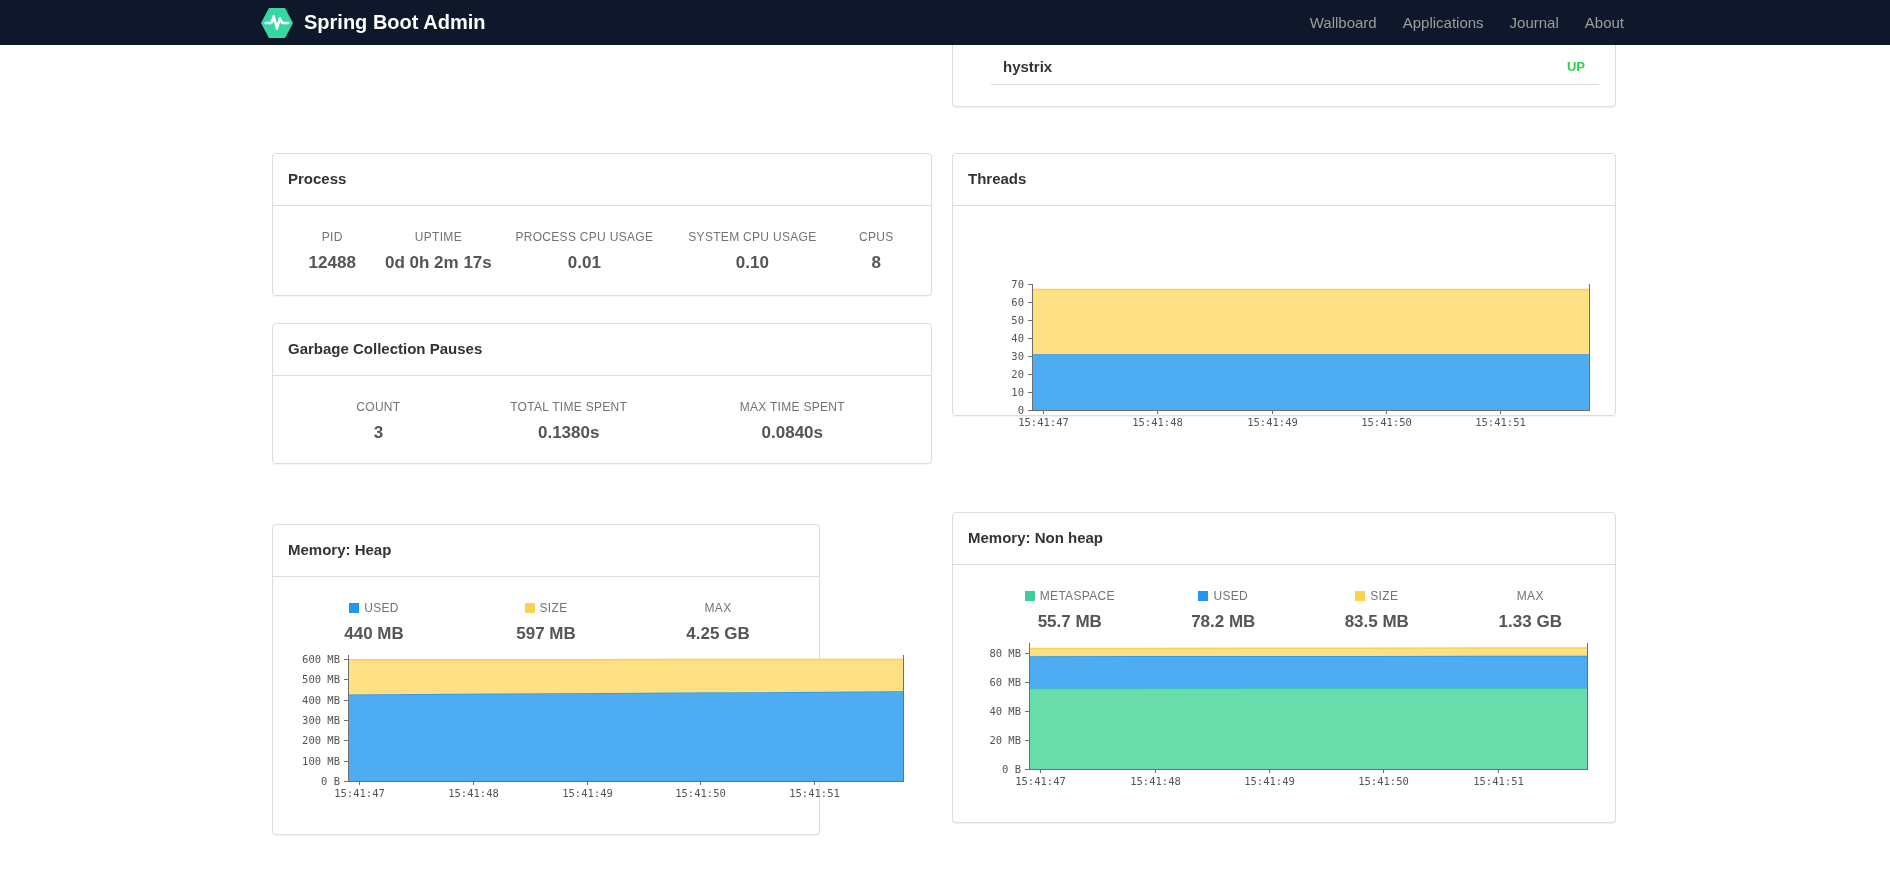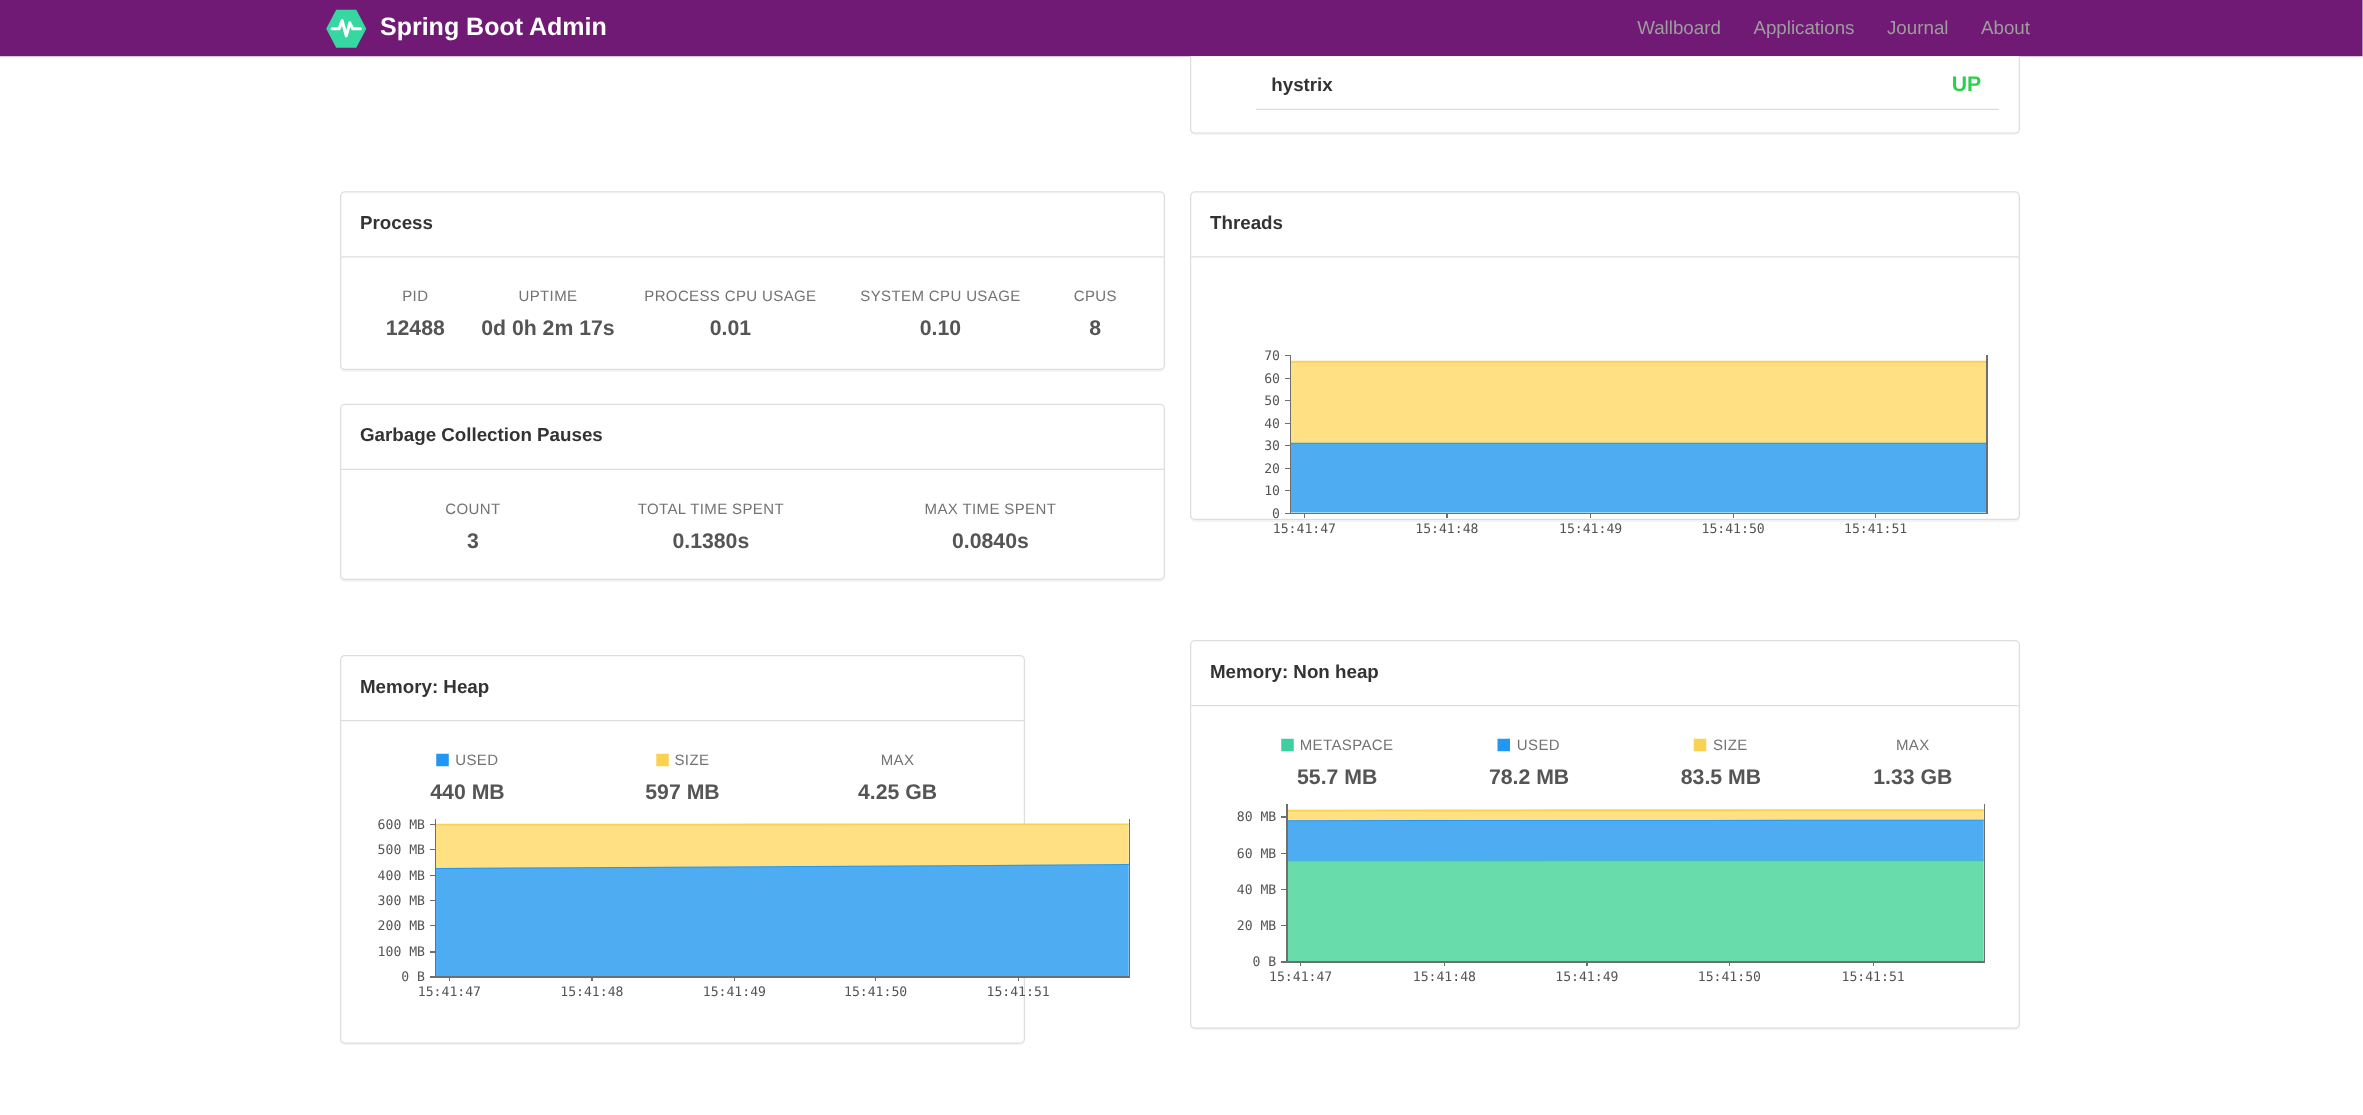--- a/index.html
+++ b/index.html
@@ -1,44 +1,44 @@
 <!DOCTYPE html>
 <html><head>
 <meta charset="utf-8">
 <style>
   html,body{margin:0;padding:0;}
   body{
     width:1890px;height:892px;position:relative;overflow:hidden;
     background:#ffffff;font-family:"Liberation Sans",sans-serif;
   }
   
-  .navbar{position:absolute;left:0;top:0;width:100%;height:45px;background:#701a75;}
+  .navbar{position:absolute;left:0;top:0;width:100%;height:45px;background:#0f172a;}
   .nav-inner{position:absolute;left:260px;right:266px;top:0;bottom:0;
     display:flex;align-items:center;justify-content:space-between;}
   .brand{display:flex;align-items:center;gap:10px;color:#ffffff;
     font-size:20px;font-weight:bold;cursor:pointer;}
   .brand svg{display:block;}
   .nav-links{display:flex;list-style:none;margin:0;padding:0;justify-content:flex-end;}
   .nav-links li{color:#9d9d9d;font-size:15px;padding:0 13px;cursor:pointer;white-space:nowrap;}
   .nav-links li:last-child{padding-right:0;}
   
   .panel{position:absolute;background:#fff;border:1px solid #ddd;border-radius:4px;
     box-shadow:0 1px 1px rgba(0,0,0,.05);box-sizing:border-box;}
   .panel-heading{height:52px;box-sizing:border-box;padding:16px 15px 0;
     font-size:15px;font-weight:bold;color:#333;border-bottom:1px solid #ddd;}
-  #panel-hystrix{left:952px;top:45px;width:664px;height:62px;border-top:none;border-radius:0 0 4px 4px;padding-left:14px;}
+  #panel-hystrix{left:952px;top:45px;width:664px;height:62px;border-top:none;border-radius:0 0 4px 4px;}
   #panel-process{left:272px;top:153px;width:660px;height:143px;}
   #panel-gc{left:272px;top:323px;width:660px;height:141px;}
   #panel-threads{left:952px;top:153px;width:664px;height:263px;}
   #panel-heap{left:272px;top:524px;width:548px;height:311px;}
   #panel-nonheap{left:952px;top:512px;width:664px;height:311px;}
   
   .app-row{display:flex;justify-content:space-between;align-items:center;padding:13px 30px 9px 50px;}
   .app-name{font-weight:bold;font-size:15px;color:#333;}
-  .app-status{font-weight:bold;font-size:17px;}
+  .app-status{font-weight:bold;font-size:13px;}
   .app-divider{border-top:1px solid #ddd;margin:0 16px 0 38px;}
   
   .stats{display:flex;padding:24px 15px 0;text-align:center;}
   .stat{flex:1;min-width:0;}
   .stat-label{font-size:12px;color:#737373;letter-spacing:.3px;
     display:flex;align-items:center;justify-content:center;gap:5px;white-space:nowrap;}
   .swatch{width:10px;height:10px;display:inline-block;flex:none;}
   .stat-value{font-size:17px;color:#555;margin-top:9px;white-space:nowrap;font-weight:bold;}
   #panel-nonheap .stats{padding-left:40px;padding-right:8px;}
   

